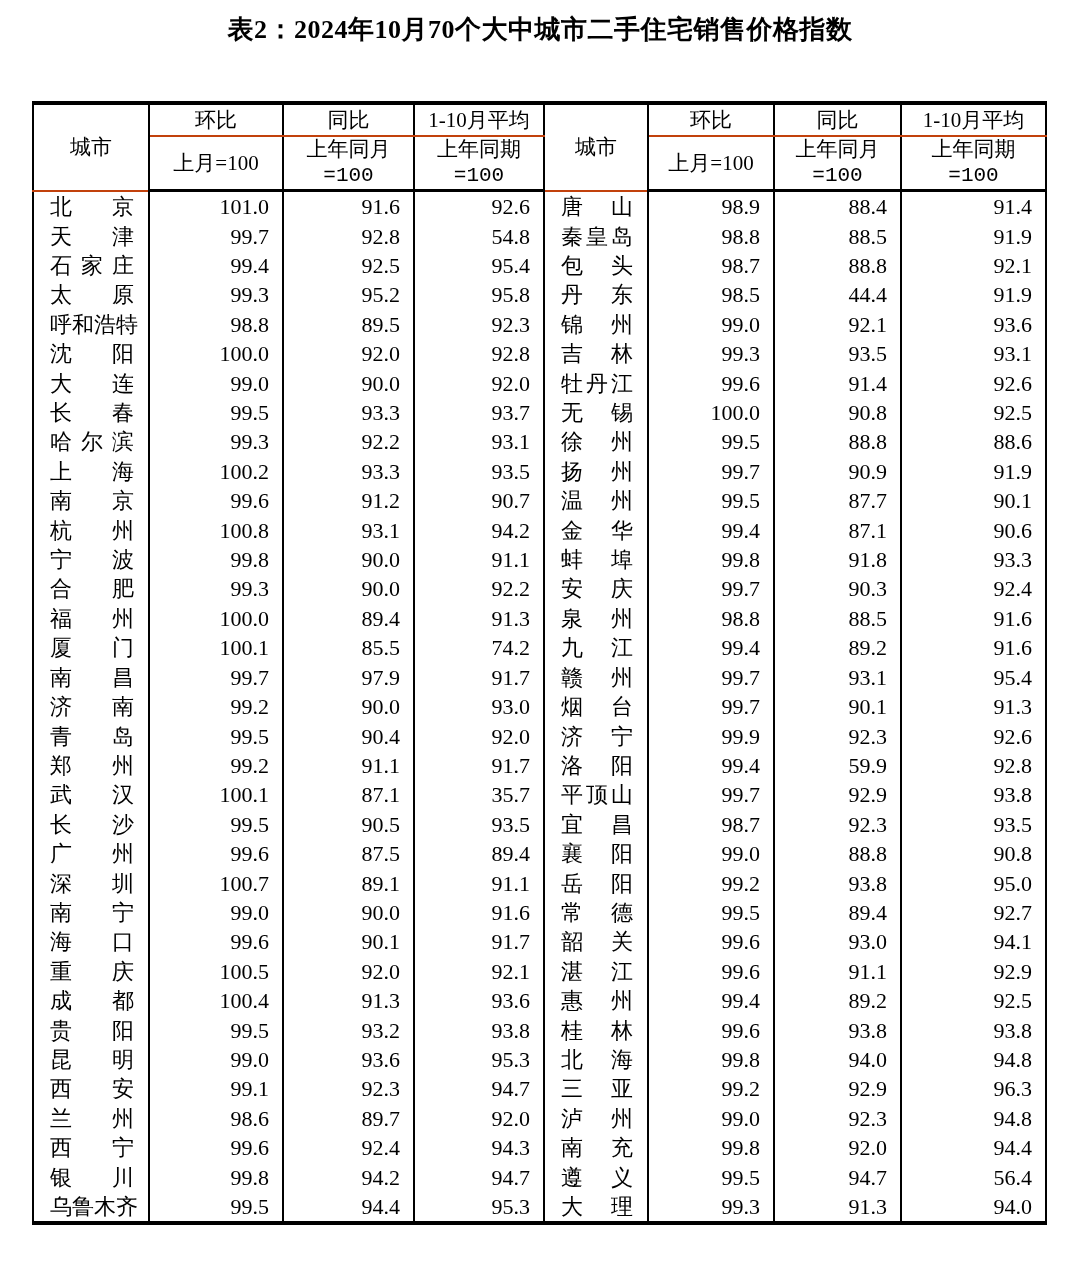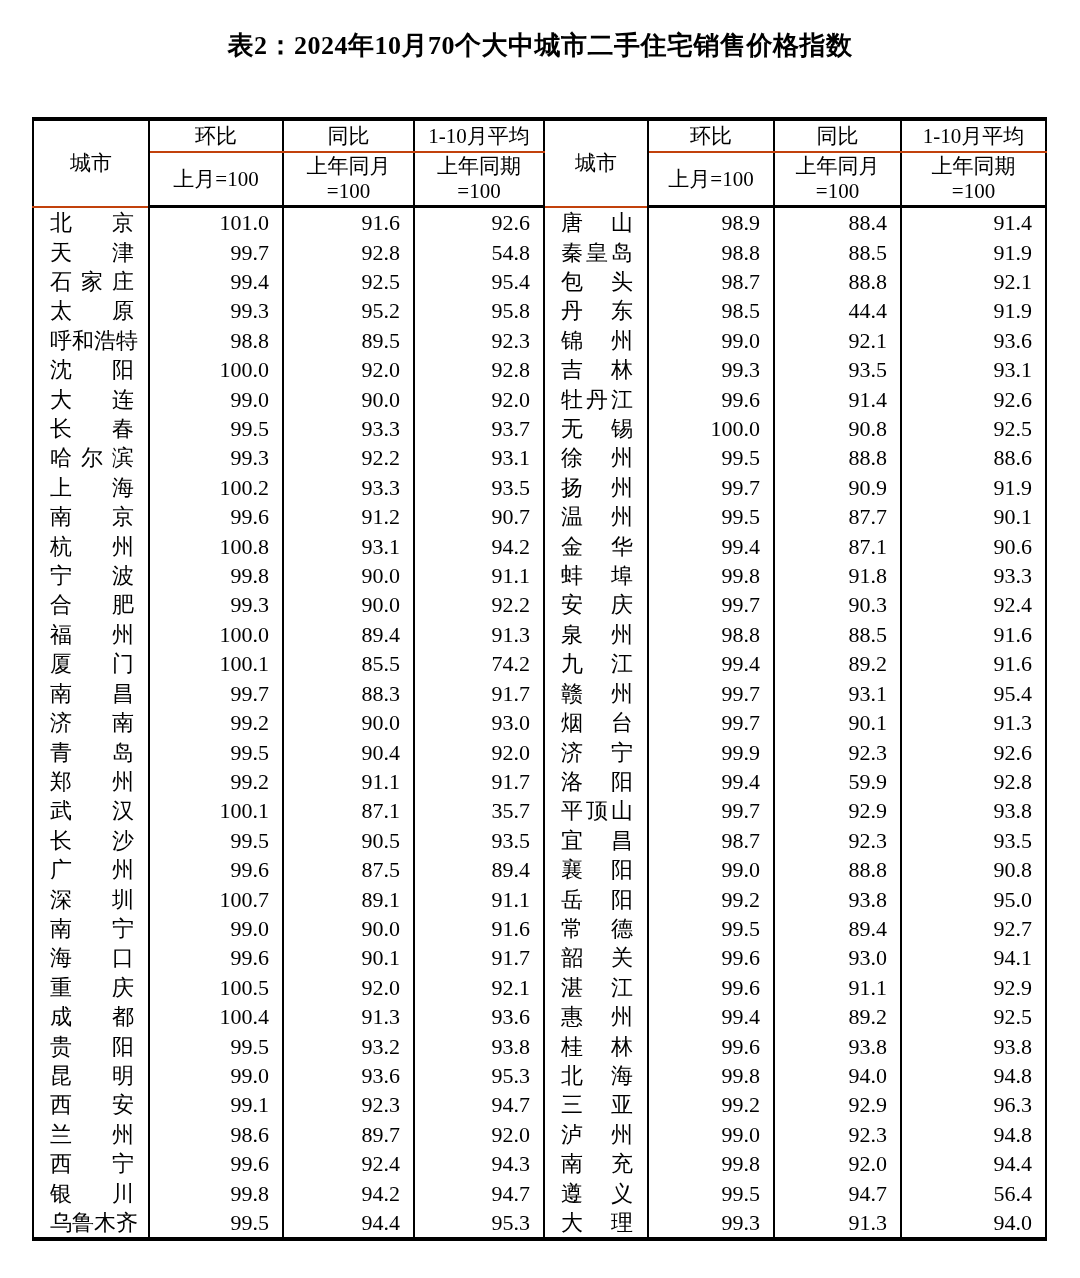--- a/index.html
+++ b/index.html
@@ -8,21 +8,21 @@
     background: #ffffff;
   }
   body {
     width: 1080px;
     height: 1278px;
     overflow: hidden;
     font-family: "Liberation Serif", "DejaVu Serif", serif;
     color: #000;
   }
   .title {
-    margin-top: 30px;
+    margin-top: 14px;
     text-align: center;
     font-size: 26px;
     font-weight: bold;
     letter-spacing: 0.5px;
     line-height: 1.2;
   }
   table.idx {
     margin-left: 32px;
     margin-top: 56px;
     width: 1013px;
@@ -57,21 +57,21 @@
     white-space: nowrap;
   }
   td.num { text-align: right; padding-right: 13px; }
   .cityflex {
     display: flex;
     justify-content: space-between;
     align-items: center;
     padding: 0 14px 0 16px;
   }
   .cityflex .ch { display: inline-block; }
-  .twoline { display: block; }
+  .twoline { display: block; font-family: Liberation Mono, monospace; }
 </style>
 </head>
 <body>
 
 <div class="title">表2：2024年10月70个大中城市二手住宅销售价格指数</div>
 
 <table class="idx">
   <colgroup>
     <col style="width:116px">
     <col style="width:134px">
@@ -458,21 +458,21 @@
   </tr>
 
   <tr>
     <td>
           <div class="cityflex">
             <span class="ch">南</span>
             <span class="ch">昌</span>
           </div>
         </td>
     <td class="num">99.7</td>
-    <td class="num">88.3</td>
+    <td class="num">97.9</td>
     <td class="num">91.7</td>
     <td>
           <div class="cityflex">
             <span class="ch">赣</span>
             <span class="ch">州</span>
           </div>
         </td>
     <td class="num">99.7</td>
     <td class="num">93.1</td>
     <td class="num">95.4</td>

